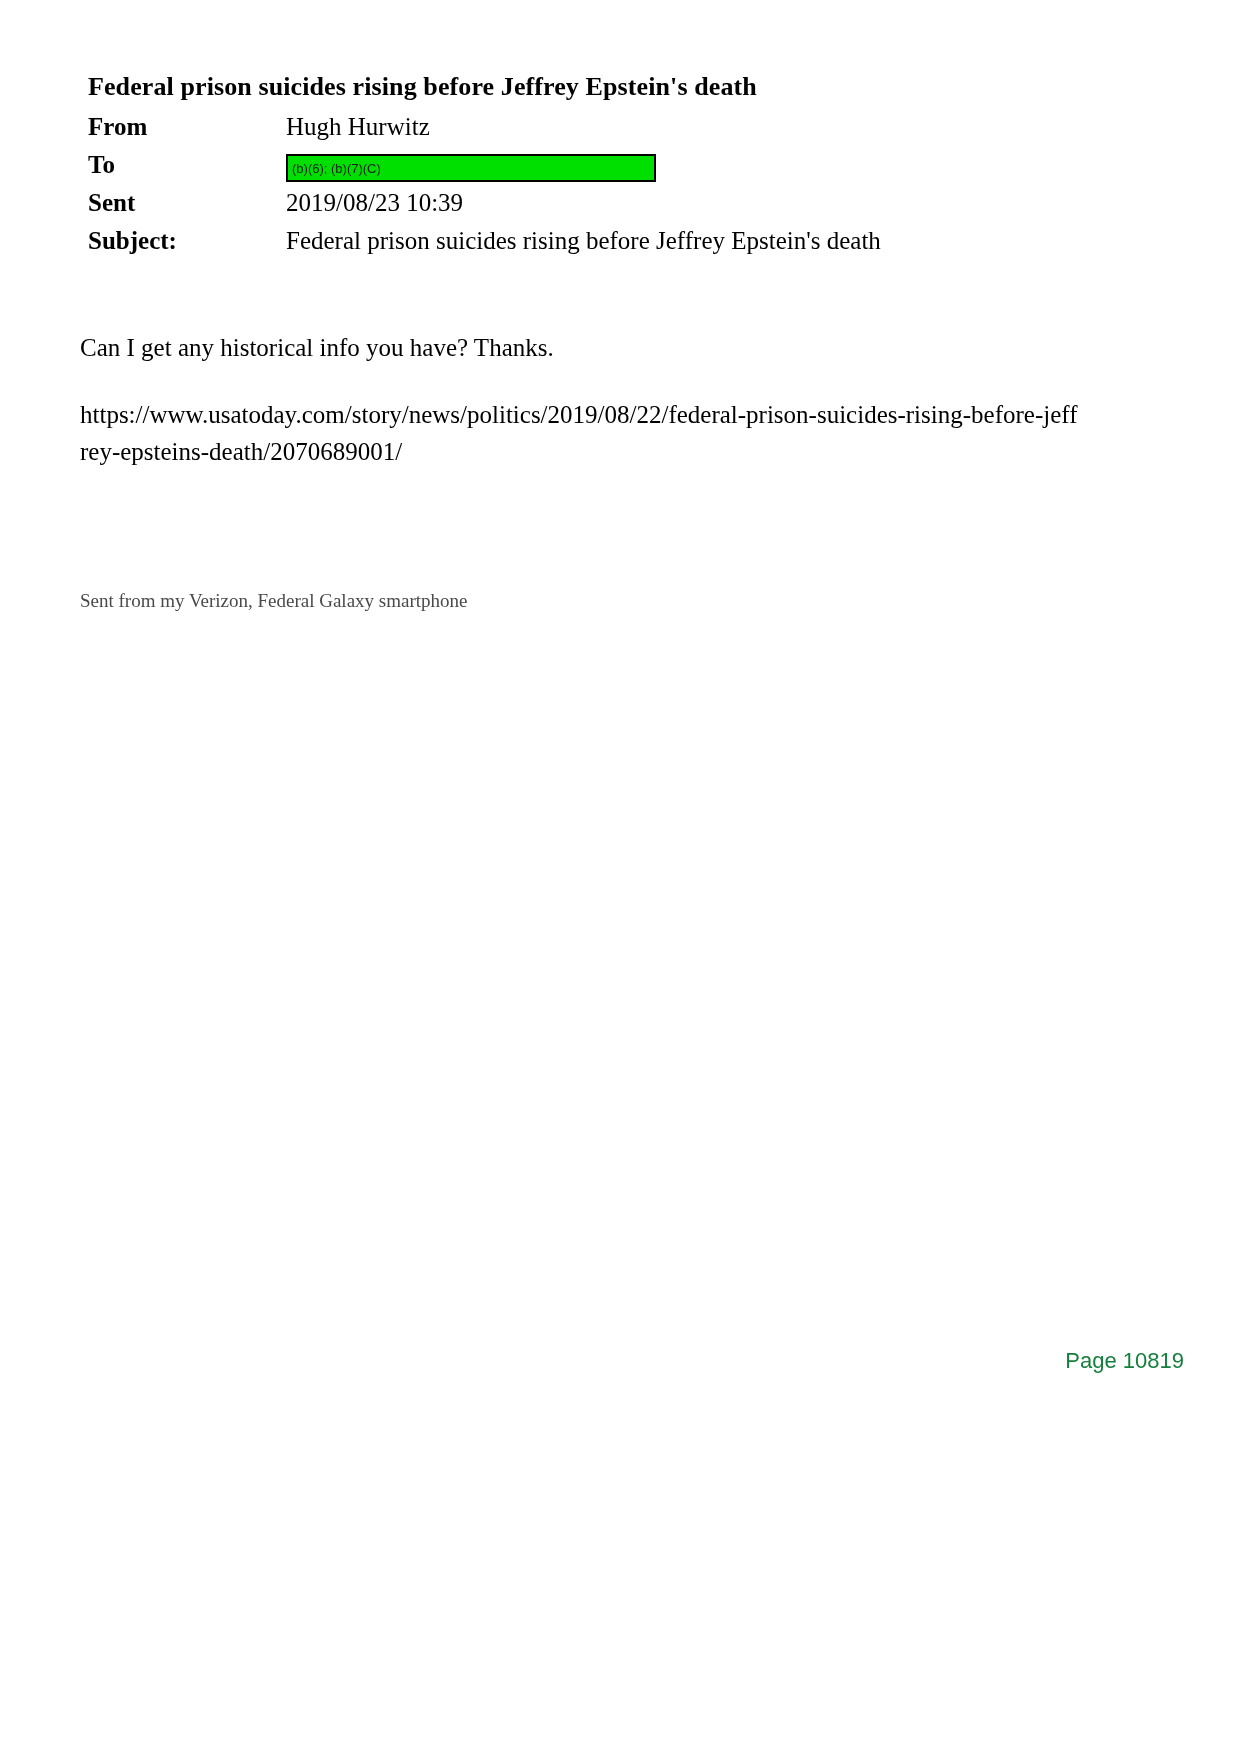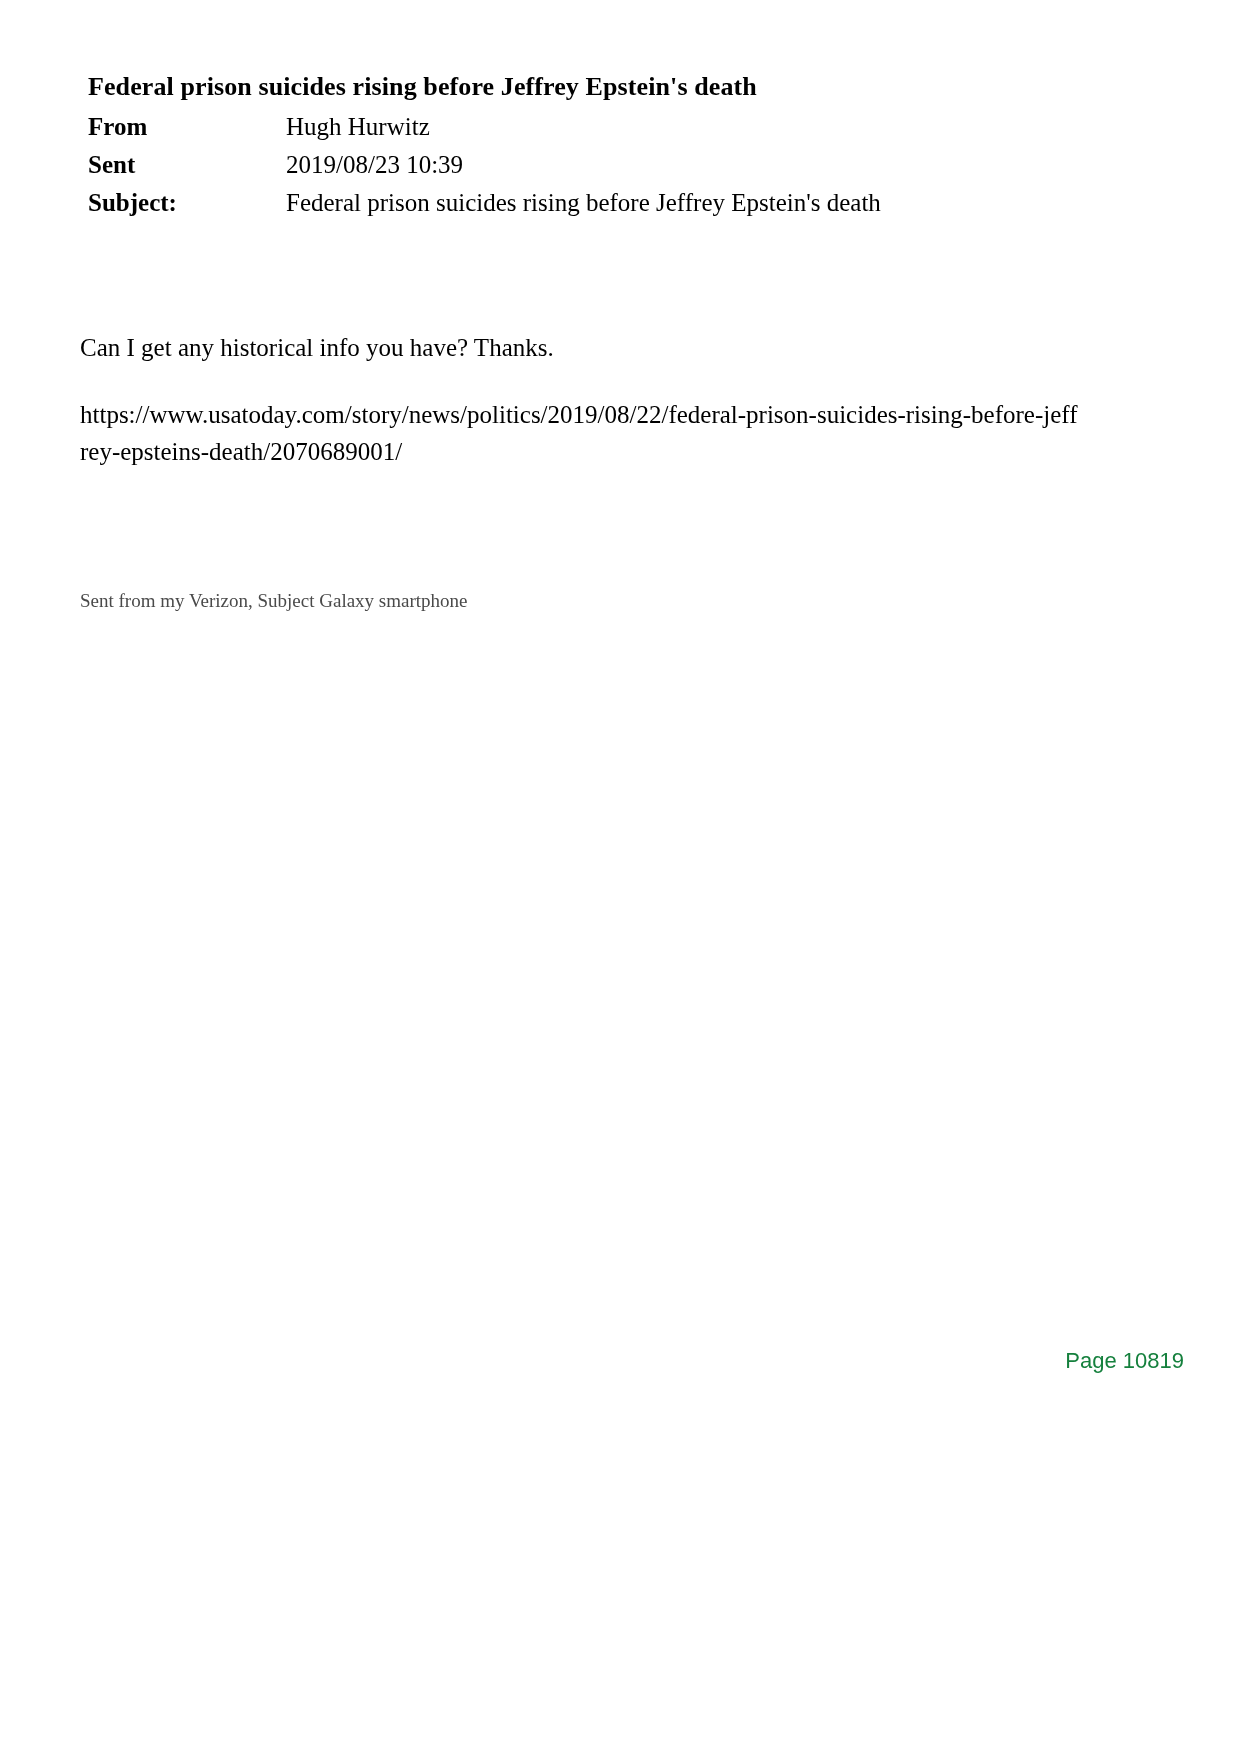--- a/index.html
+++ b/index.html
@@ -115,33 +115,39 @@
 
   <div class="doc-title">Federal prison suicides rising before Jeffrey Epstein's death</div>
 
   <table class="header-table">
     <tbody>
         <tr>
       <td class="label">From</td>
       <td class="value">Hugh Hurwitz</td>
     </tr>
     <tr>
+      <td class="label">To</td>
+      <td class="value">
+        <span class="redaction">(b)(6); (b)(7)(C)</span>
+      </td>
+    </tr>
+    <tr>
       <td class="label">Sent</td>
       <td class="value">2019/08/23 10:39</td>
     </tr>
     <tr>
       <td class="label">Subject:</td>
       <td class="value">Federal prison suicides rising before Jeffrey Epstein's death</td>
     </tr>
   </tbody>
     </table>
 
   <div class="body-question">Can I get any historical info you have?  Thanks.</div>
 
   <div class="body-link">https://www.usatoday.com/story/news/politics/2019/08/22/federal-prison-suicides-rising-before-jeffrey-epsteins-death/2070689001/</div>
 
   <div class="signature">
-    <span class="sig-line">Sent from my Verizon, Subject Galaxy smartphone</span>
+    <span class="sig-line">Sent from my Verizon, Federal Galaxy smartphone</span>
   </div>
 
   <div class="page-number">Page 10819</div>
 
 </div>
 
 </body></html>

